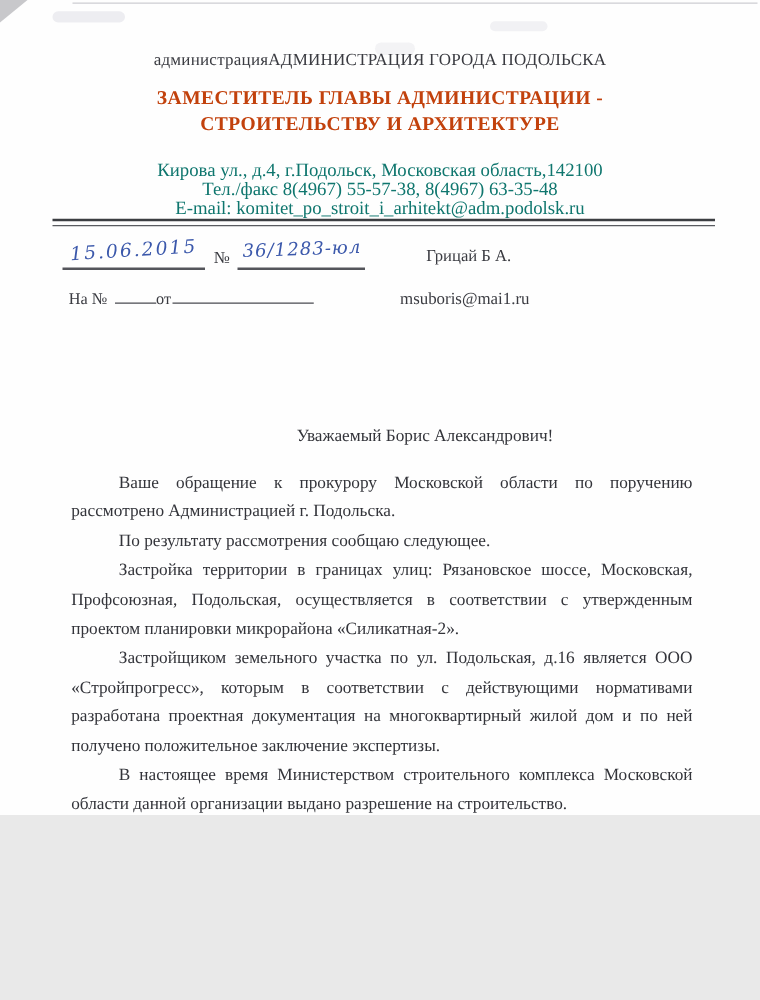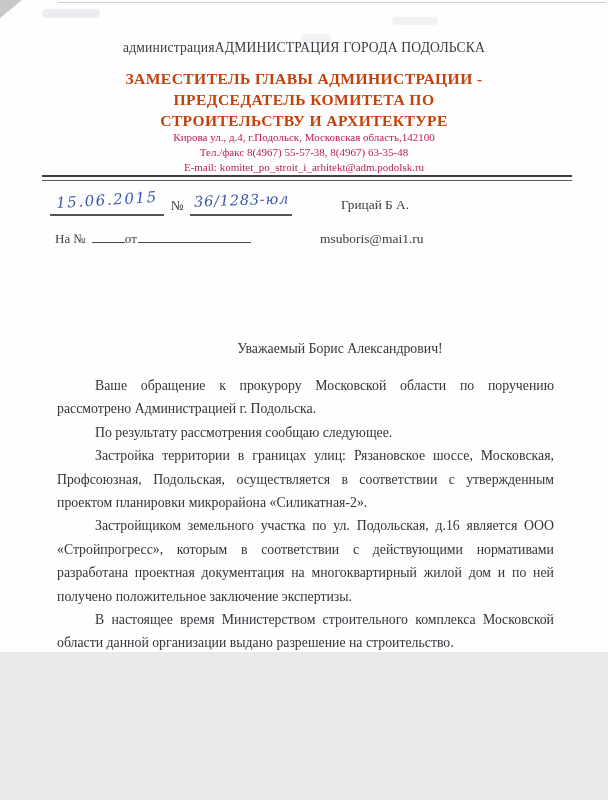--- a/index.html
+++ b/index.html
@@ -18,21 +18,21 @@
   .smudge-c{left:300px;top:34px;width:32px;height:10px;background:#f3f3f5;}
   .smudge-d{left:163px;top:786px;width:26px;height:9px;background:#e9e9ee;}
   .bottom-bar{position:absolute;left:128px;top:793px;width:208px;height:7px;background:#0c0c0e;}
 
   
   .org-line{position:absolute;left:0;top:40px;width:100%;text-align:center;
     font-size:13.6px;letter-spacing:.2px;color:#3a3b41;}
   .dept-title{position:absolute;left:0;top:68px;width:100%;text-align:center;
     font-weight:bold;font-size:15.6px;line-height:21px;letter-spacing:.4px;color:#c2410c;}
   .address-block{position:absolute;left:0;top:130px;width:100%;text-align:center;
-    font-size:11px;line-height:14.8px;color:#be185d;}
+    font-size:15px;line-height:14.8px;color:#0f766e;}
   .rule-double{position:absolute;left:42px;top:175px;width:530px;height:3px;
     border-top:2.5px solid #3c3e42;border-bottom:1.7px solid #595b60;}
 
   
   .ref{position:absolute;font-size:13px;color:#3a3b41;}
   .hw{color:#3b58ab;font-style:italic;font-family:"DejaVu Serif", serif;}
   .hw-date{left:56px;top:191px;font-size:15px;letter-spacing:1.6px;transform:rotate(-3.5deg);}
   .uline{position:absolute;height:1.5px;background:#54555b;}
   .uline-date{left:50px;top:214px;width:114px;}
   .no-sign{left:171px;top:198px;font-size:13.5px;}
@@ -67,21 +67,20 @@
   <div class="top-edge-line"></div>
   <div class="corner-wedge"></div>
   <div class="smudge smudge-a"></div>
   <div class="smudge smudge-b"></div>
   <div class="smudge smudge-c"></div>
   <div class="smudge smudge-d"></div>
 
   <div class="org-line">администрацияАДМИНИСТРАЦИЯ ГОРОДА ПОДОЛЬСКА</div>
   <div class="dept-title">
     <div>ЗАМЕСТИТЕЛЬ ГЛАВЫ АДМИНИСТРАЦИИ -</div>
-    <div>ПРЕДСЕДАТЕЛЬ КОМИТЕТА ПО</div>
     <div>СТРОИТЕЛЬСТВУ И АРХИТЕКТУРЕ</div>
   </div>
   <div class="address-block">
     <div>Кирова ул., д.4, г.Подольск, Московская область,142100</div>
     <div>Тел./факс 8(4967) 55-57-38, 8(4967) 63-35-48</div>
     <div>E-mail: komitet_po_stroit_i_arhitekt@adm.podolsk.ru</div>
   </div>
   <div class="rule-double"></div>
 
   <div class="ref hw hw-date">15.06.2015</div>

